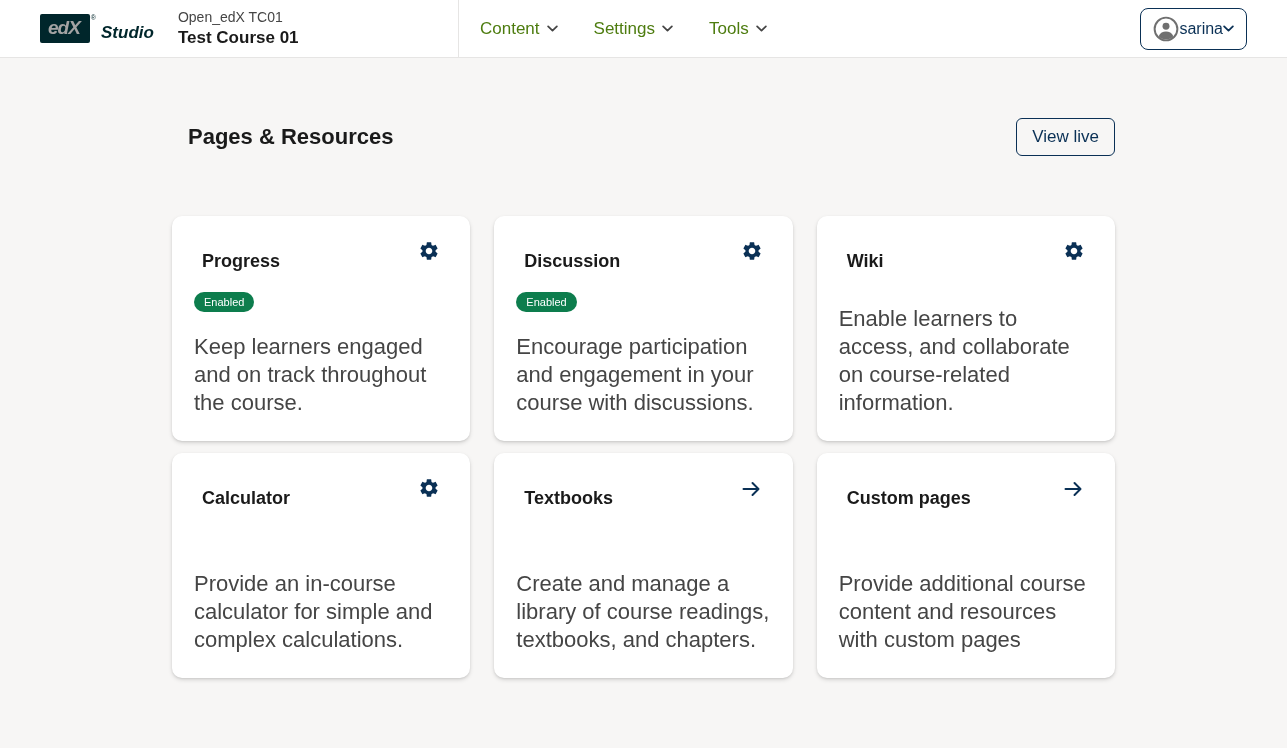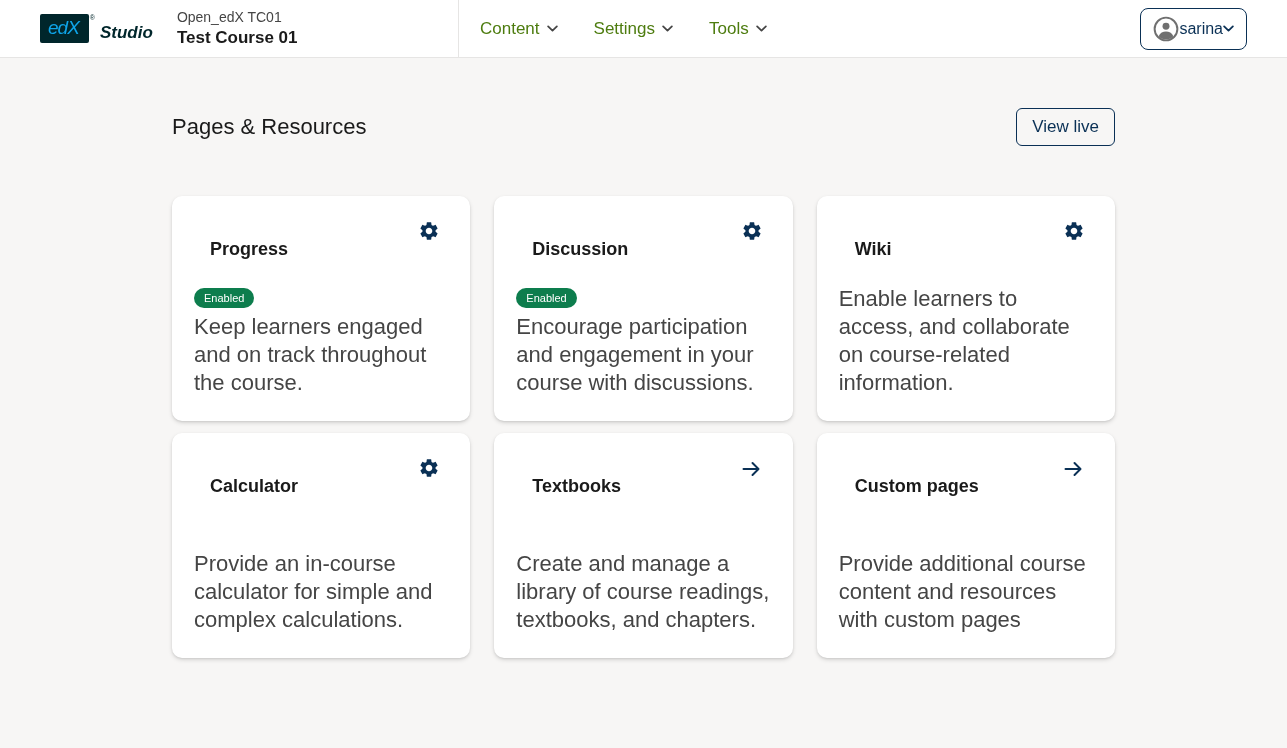--- a/index.html
+++ b/index.html
@@ -23,23 +23,23 @@
   }
   .header-left {
     display: flex;
     align-items: center;
     width: 418px;
     flex: 0 0 418px;
   }
   .brand { display: flex; align-items: flex-start; cursor: pointer; }
   .logo-box {
     background: var(--brand-dark, #00262b);
-    color: #0ea5e9;
+    color: #a3a3a3;
     font-style: italic;
-    font-weight: normal;
+    font-weight: bold;
     font-size: 19px;
     letter-spacing: -1px;
     padding: 4px 10px 6px 8px;
     border-radius: 2px;
     line-height: 1;
   }
   .logo-reg {
     font-size: 7px;
     color: var(--brand-dark, #00262b);
     margin-left: 1px;
@@ -95,23 +95,23 @@
   }
 
   
   .main-content { padding: 50px 172px 0; }
   .page-header {
     display: flex;
     align-items: center;
     justify-content: space-between;
   }
   .page-title {
-    margin: 0;
+    margin: 16px;
     font-size: 22px;
-    font-weight: normal;
+    font-weight: bold;
     color: #1a1a1a;
   }
   .view-live-button {
     background: transparent;
     border: 1px solid var(--primary, #0a3055);
     border-radius: 6px;
     color: var(--primary, #0a3055);
     font-family: "Liberation Sans", sans-serif;
     font-size: 17px;
     padding: 8px 15px;
@@ -133,21 +133,21 @@
     padding: 26px 22px 24px;
     display: flex;
     flex-direction: column;
   }
   .card-head {
     display: flex;
     align-items: flex-start;
     justify-content: space-between;
   }
   .card-title {
-    margin: 16px;
+    margin: 8px;
     font-size: 18px;
     font-weight: bold;
     color: #1a1a1a;
     line-height: 1.3;
   }
   .icon-btn {
     background: none;
     border: none;
     padding: 0;
     margin: -2px 8px 0 0;

